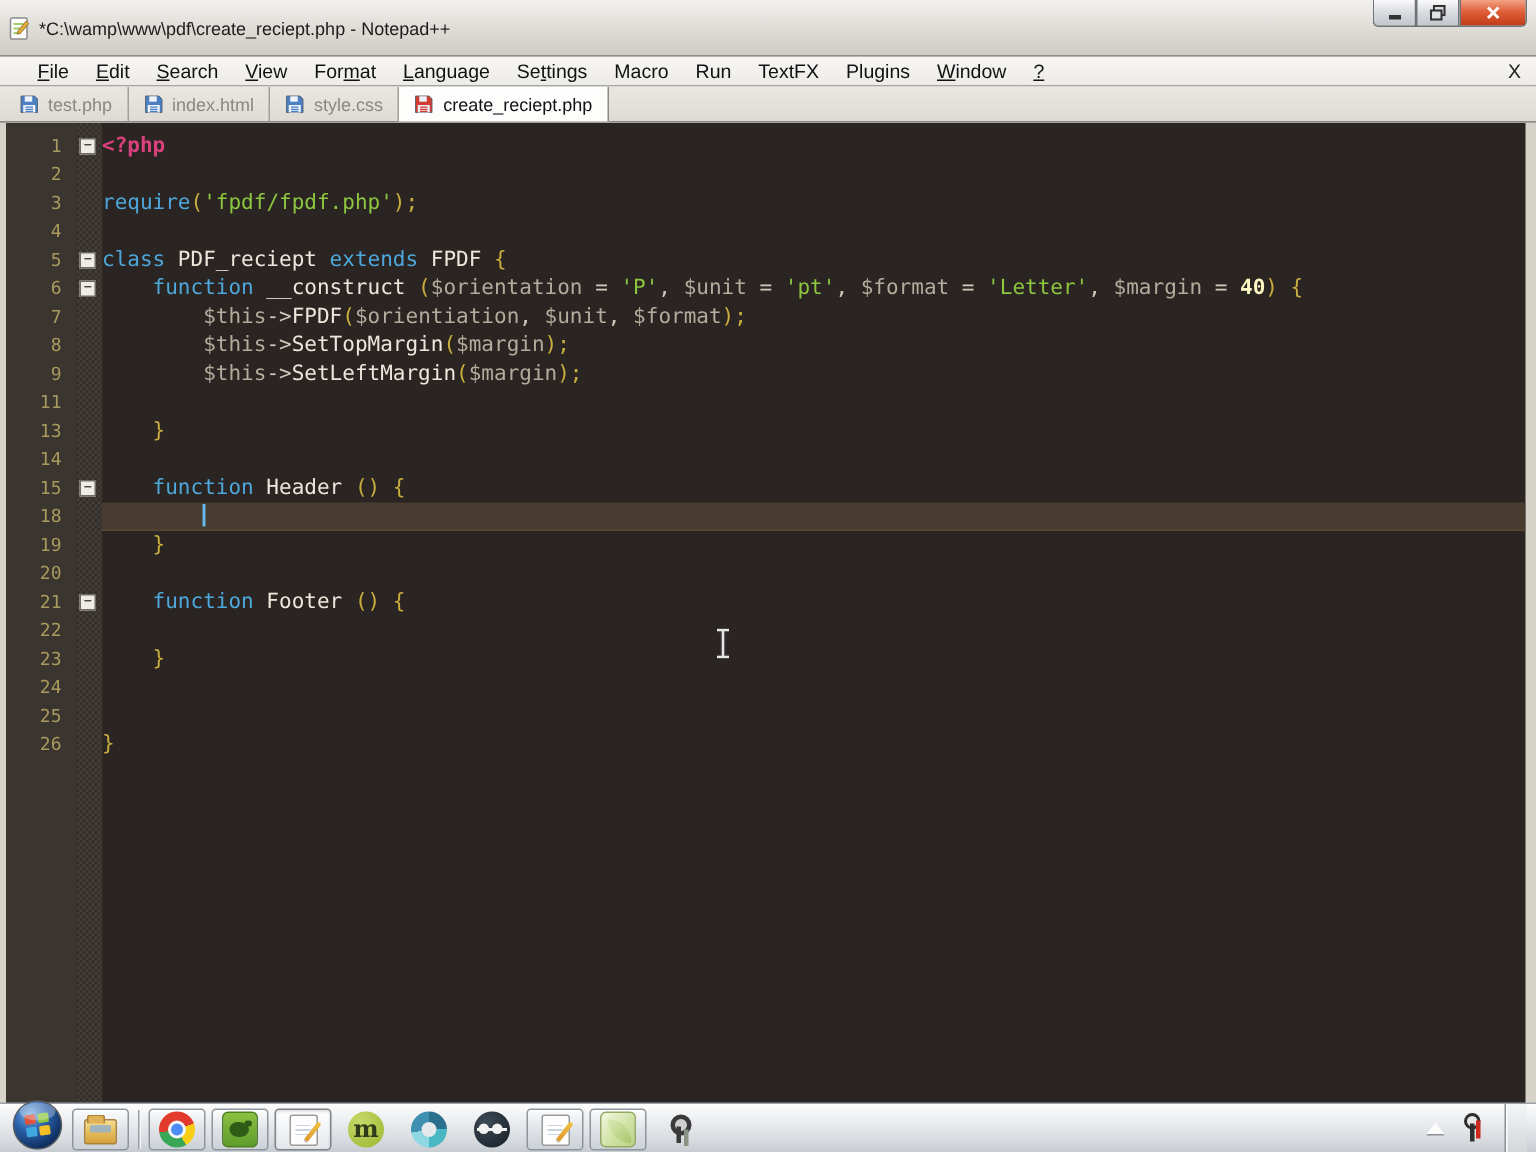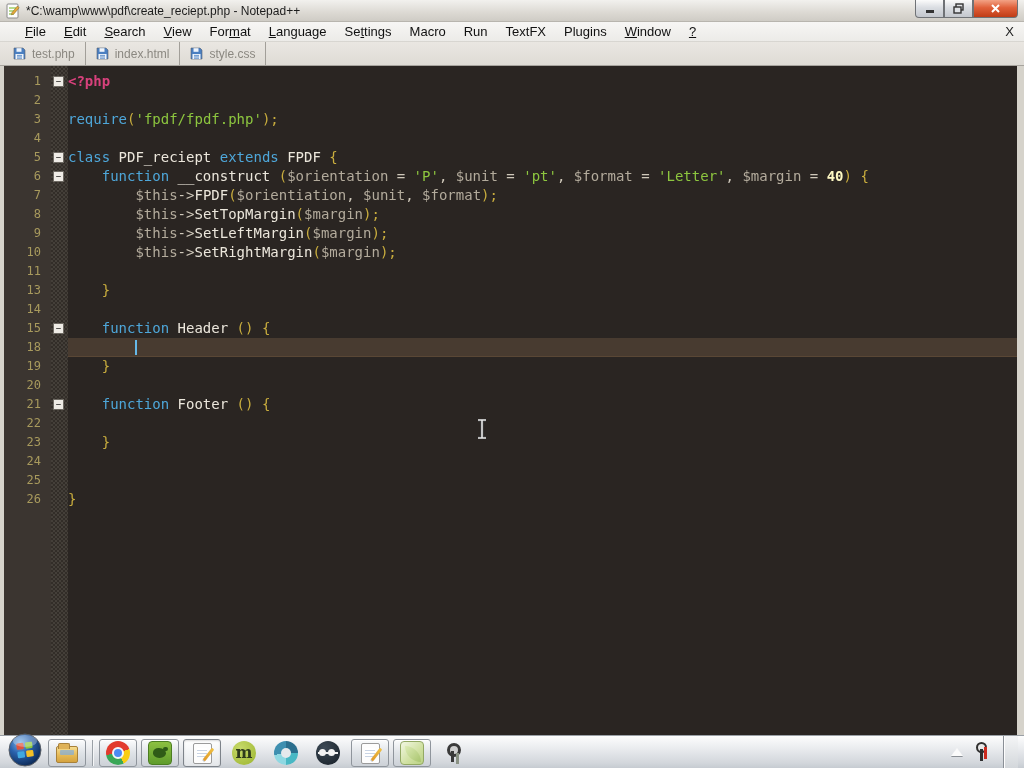--- a/index.html
+++ b/index.html
@@ -1,20 +1,20 @@
 <!DOCTYPE html>
 <html><head>
 <meta charset="utf-8">
 <style>
   *{margin:0;padding:0;box-sizing:border-box;}
   html,body{width:1024px;height:768px;overflow:hidden;background:#000;}
   body{font-family:"Liberation Sans",sans-serif;position:relative;}
 
   
-  .titlebar{height:22px;background:linear-gradient(#f2f1ee,#dcd9d3 60%,#cfccc5);display:flex;align-items:center;position:relative;border-bottom:1px solid #b8b5ae;}
+  .titlebar{height:38px;background:linear-gradient(#f2f1ee,#dcd9d3 60%,#cfccc5);display:flex;align-items:center;position:relative;border-bottom:1px solid #b8b5ae;}
   .titlebar .app-ico{margin:0 5px 0 5px;width:16px;height:16px;}
   .title-text{font-size:12px;color:#1c1c1c;}
   .win-controls{position:absolute;top:0;right:6px;display:flex;height:19px;}
   .wc{width:29px;height:18px;border:1px solid #6f7276;border-top:none;background:linear-gradient(#fbfbfb,#dadde2 45%,#c3c7cd);display:flex;align-items:center;justify-content:center;cursor:default;}
   .wc.first{border-bottom-left-radius:4px;}
   .wc.close{width:45px;background:linear-gradient(#f3a285,#e0603a 45%,#c03c16);border-bottom-right-radius:4px;}
 
   
   .menubar{height:20px;background:linear-gradient(#f7f6f4,#ecebe8);display:flex;align-items:center;font-size:13px;color:#111;border-bottom:1px solid #d8d6d1;padding-left:16px;}
   .menu-item{padding:2px 9px;}
@@ -185,20 +185,31 @@
       <span>
         <svg width="13" height="13" viewBox="0 0 13 13">
           <path d="M1 1h9l2 2v9H1z" fill="#4a7fc1" stroke="#55606e" stroke-width=".6"></path>
           <rect x="3.5" y="1.2" width="5" height="3.6" fill="#eef3fa"></rect>
           <rect x="2.5" y="7" width="8" height="5" fill="#eef3fa"></rect>
           <path d="M4 8.4h5M4 9.9h5M4 11.3h5" stroke="#4a7fc1" stroke-width=".8"></path>
         </svg>
       </span>
       <span>style.css</span>
     </div>
+    <div class="tab active">
+      <span>
+        <svg width="13" height="13" viewBox="0 0 13 13">
+          <path d="M1 1h9l2 2v9H1z" fill="#d23b2f" stroke="#55606e" stroke-width=".6"></path>
+          <rect x="3.5" y="1.2" width="5" height="3.6" fill="#eef3fa"></rect>
+          <rect x="2.5" y="7" width="8" height="5" fill="#eef3fa"></rect>
+          <path d="M4 8.4h5M4 9.9h5M4 11.3h5" stroke="#d23b2f" stroke-width=".8"></path>
+        </svg>
+      </span>
+      <span>create_reciept.php</span>
+    </div>
   </div>
 
 <div class="editor">
   <div class="col-ln"></div>
   <div class="col-fold"></div>
   <div class="lines">
       <div class="line">
         <div class="ln">1</div>
         <div class="fold">
           <div class="foldbox">−</div>
@@ -241,25 +252,20 @@
       </div>
       <div class="line">
         <div class="ln">8</div>
         <div class="fold"></div>
         <div class="code"><span class="t-pl">        </span><span class="t-var">$this</span><span class="t-op">-&gt;</span><span class="t-id">SetTopMargin</span><span class="t-br">(</span><span class="t-var">$margin</span><span class="t-br">);</span></div>
       </div>
       <div class="line">
         <div class="ln">9</div>
         <div class="fold"></div>
         <div class="code"><span class="t-pl">        </span><span class="t-var">$this</span><span class="t-op">-&gt;</span><span class="t-id">SetLeftMargin</span><span class="t-br">(</span><span class="t-var">$margin</span><span class="t-br">);</span></div>
-      </div>
-      <div class="line">
-        <div class="ln">10</div>
-        <div class="fold"></div>
-        <div class="code"><span class="t-pl">        </span><span class="t-var">$this</span><span class="t-op">-&gt;</span><span class="t-id">SetRightMargin</span><span class="t-br">(</span><span class="t-var">$margin</span><span class="t-br">);</span></div>
       </div>
       <div class="line">
         <div class="ln">11</div>
         <div class="fold"></div>
         <div class="code"></div>
       </div>
       <div class="line">
         <div class="ln">13</div>
         <div class="fold"></div>
         <div class="code"><span class="t-pl">    </span><span class="t-br">}</span></div>

